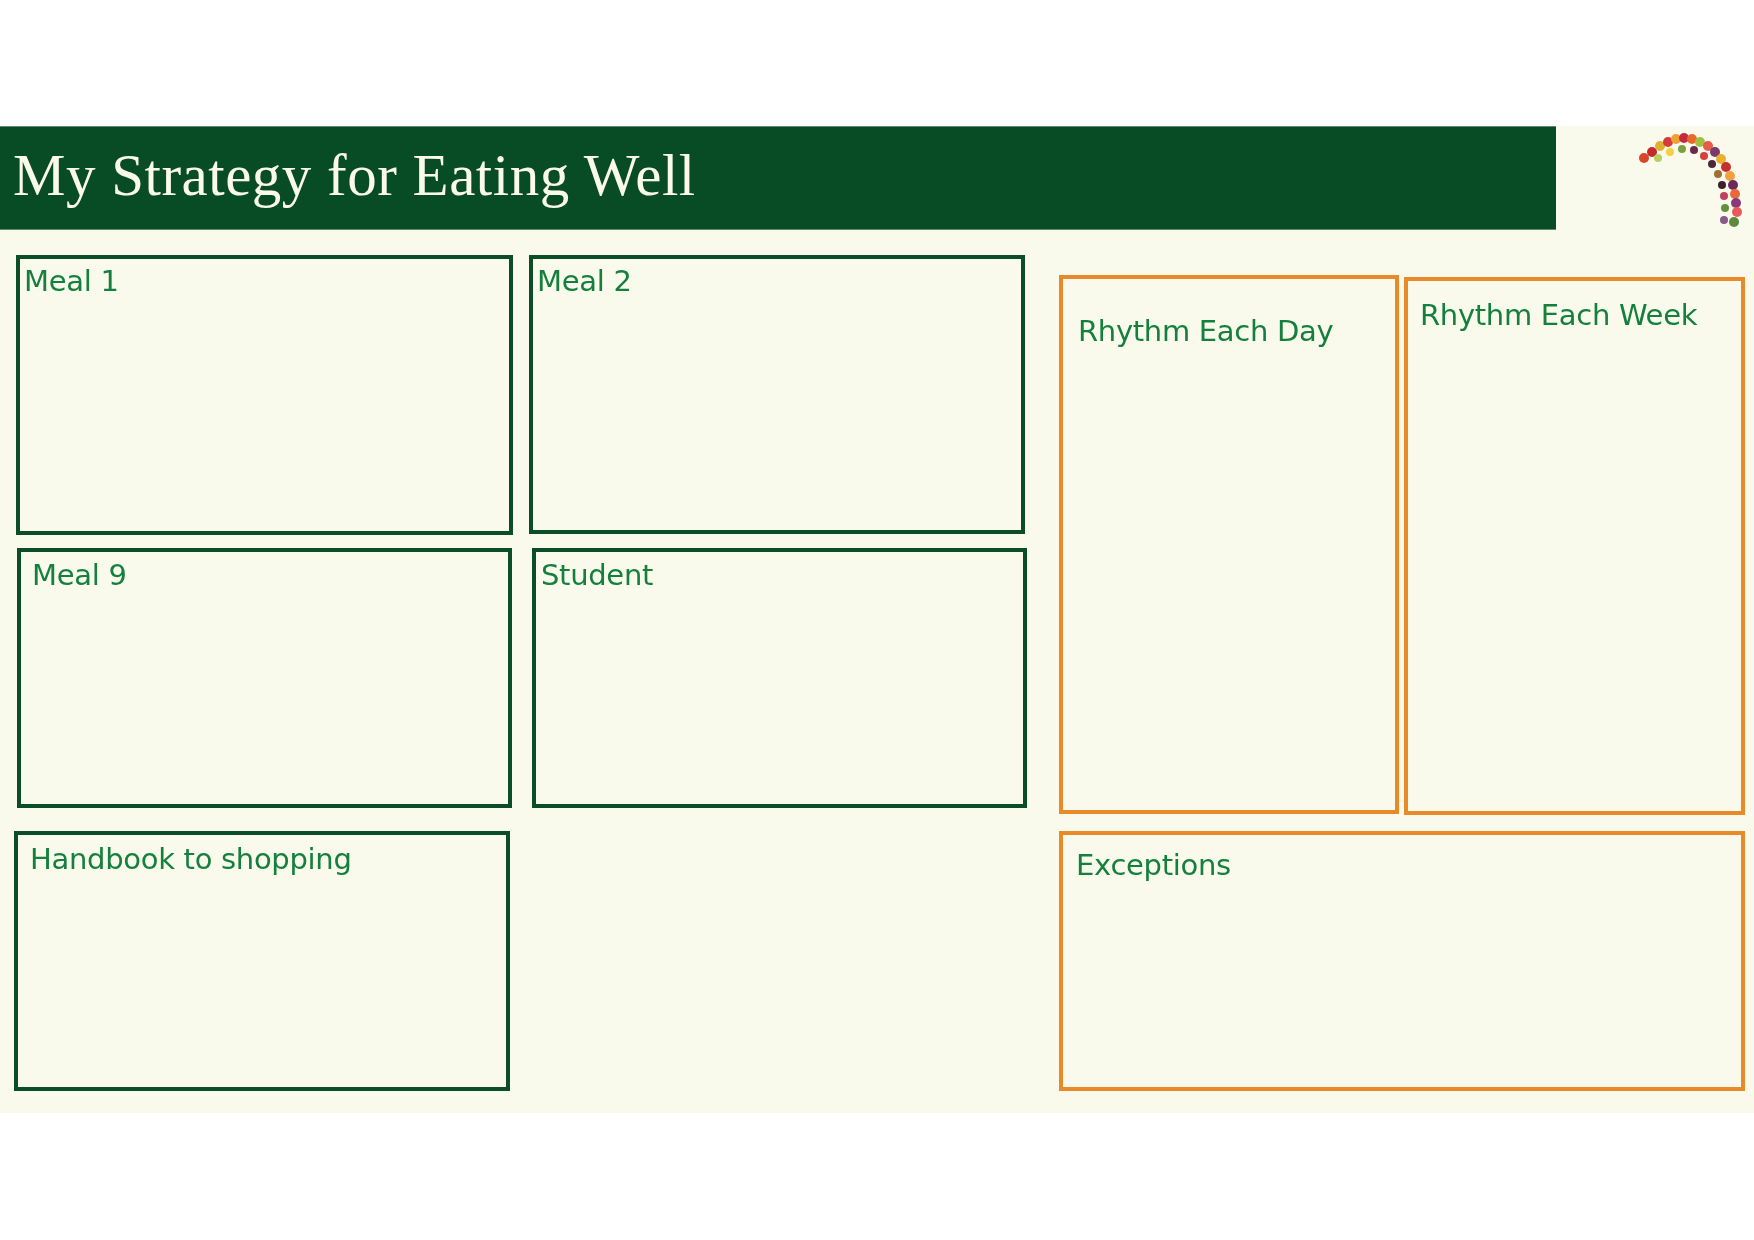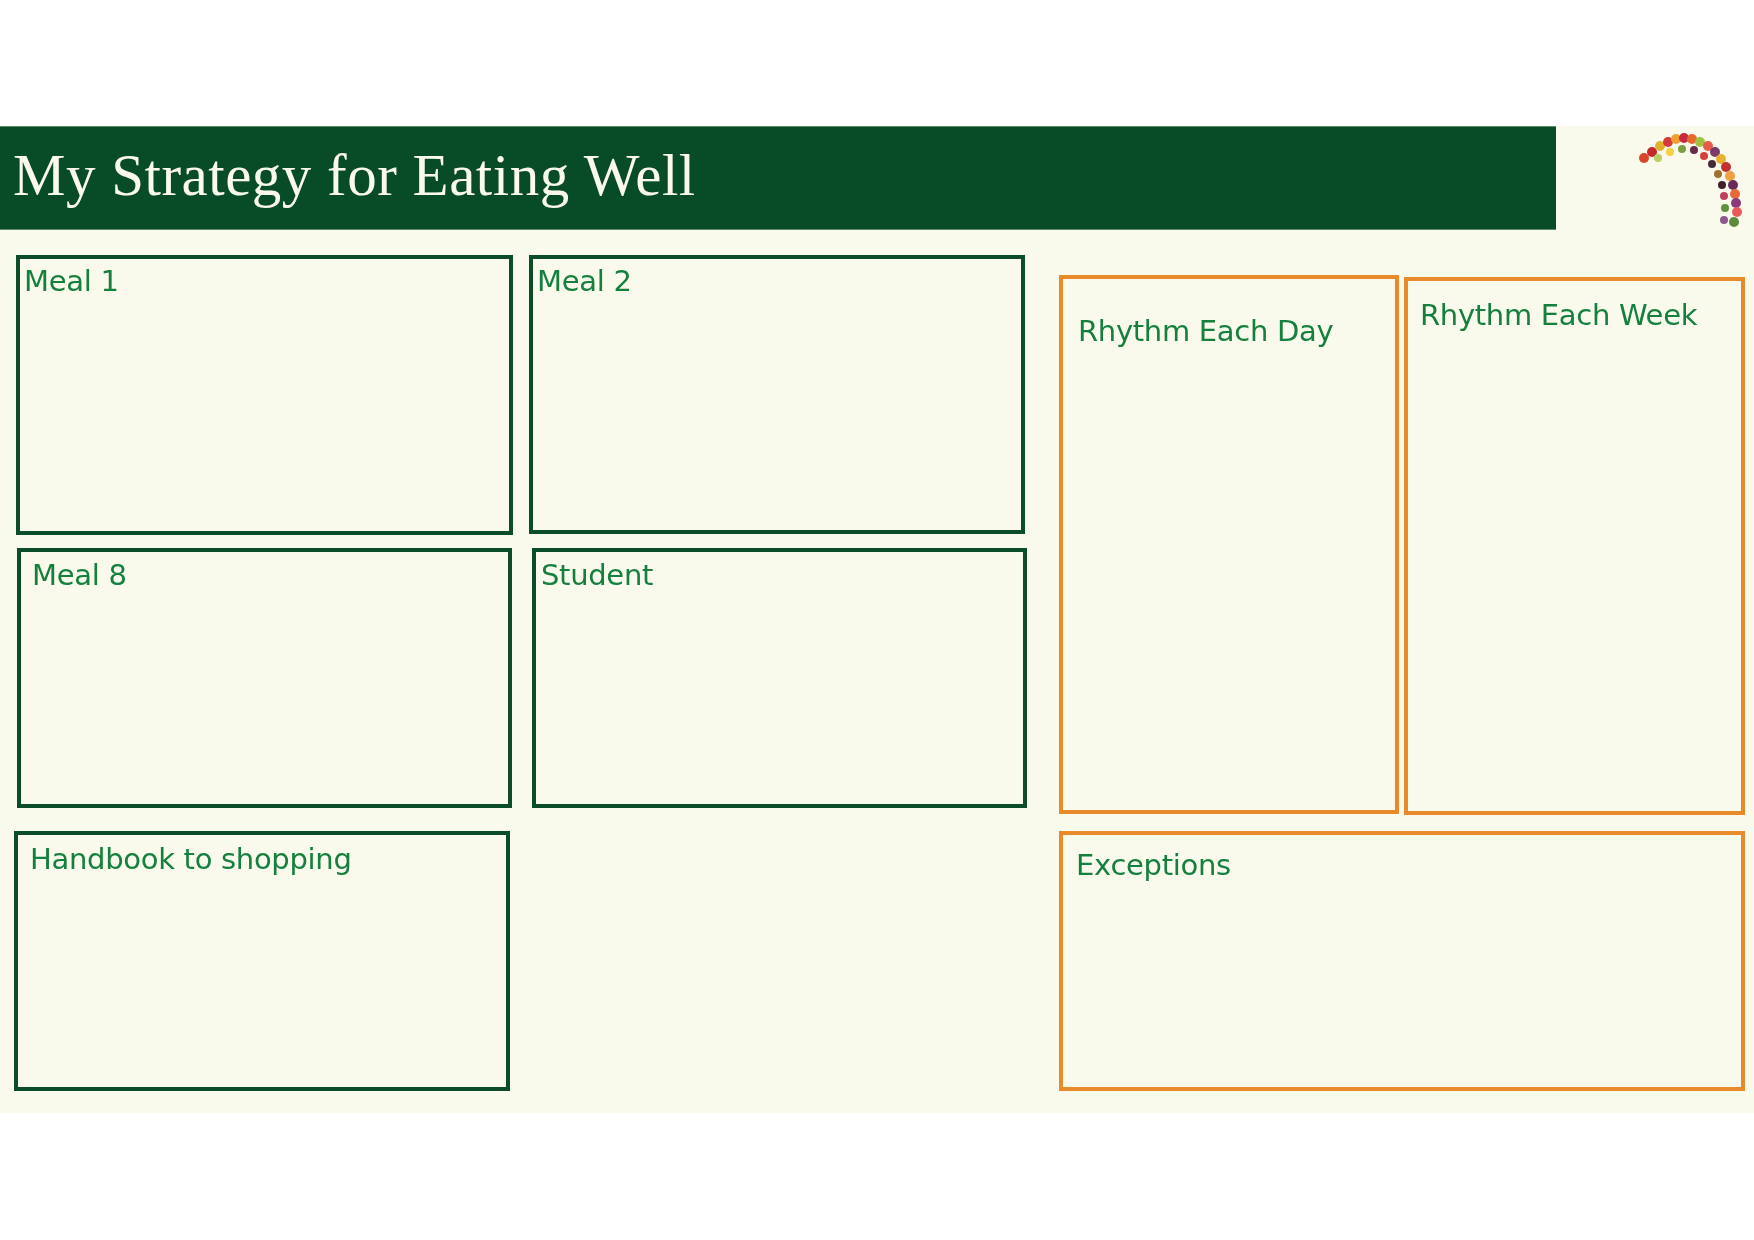--- a/index.html
+++ b/index.html
@@ -91,21 +91,21 @@
   </svg>
 </div>
 
 <div class="box green" style="left:16px; top:255px; width:497px; height:280px;"></div>
 <div class="label" style="left:24px; top:264px;">Meal 1</div>
 
 <div class="box green" style="left:529px; top:255px; width:496px; height:279px;"></div>
 <div class="label" style="left:537px; top:264px;">Meal 2</div>
 
 <div class="box green" style="left:17px; top:548px; width:495px; height:260px;"></div>
-<div class="label" style="left:32px; top:558px;">Meal 8</div>
+<div class="label" style="left:32px; top:558px;">Meal 9</div>
 
 <div class="box green" style="left:532px; top:548px; width:495px; height:260px;"></div>
 <div class="label" style="left:541px; top:558px;">Student</div>
 
 <div class="box green" style="left:14px; top:831px; width:496px; height:260px;"></div>
 <div class="label" style="left:30px; top:842px;">Handbook to shopping</div>
 
 <div class="box orange" style="left:1059px; top:275px; width:340px; height:539px;"></div>
 <div class="label" style="left:1078px; top:314px;">Rhythm Each Day</div>
 

